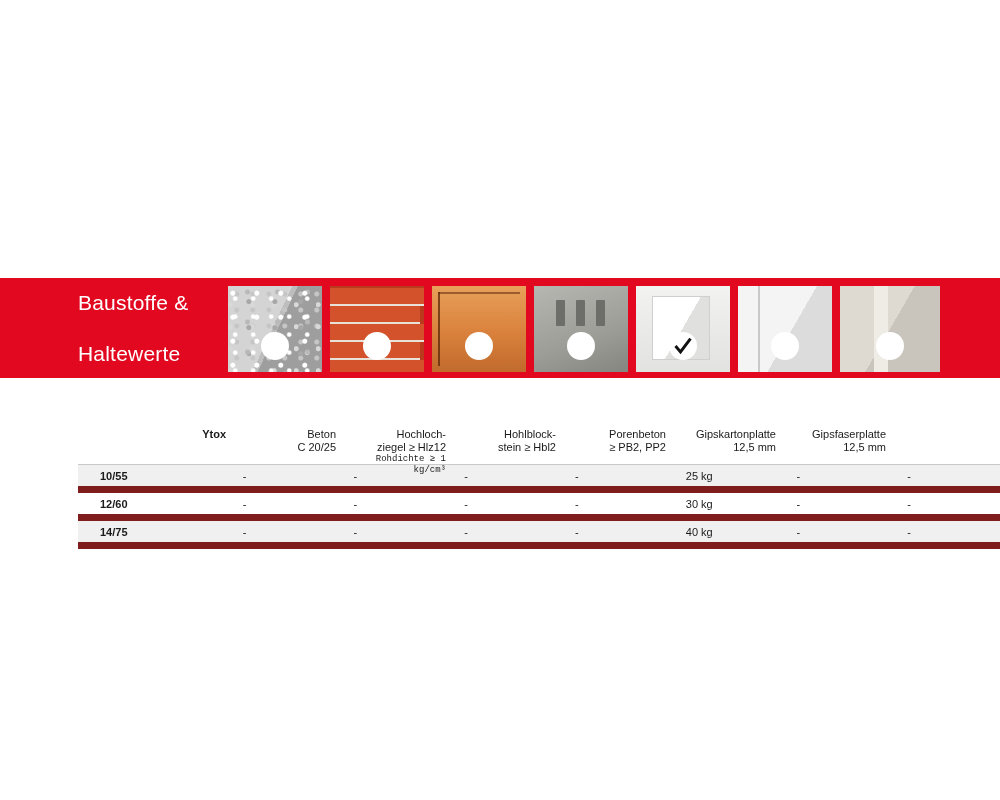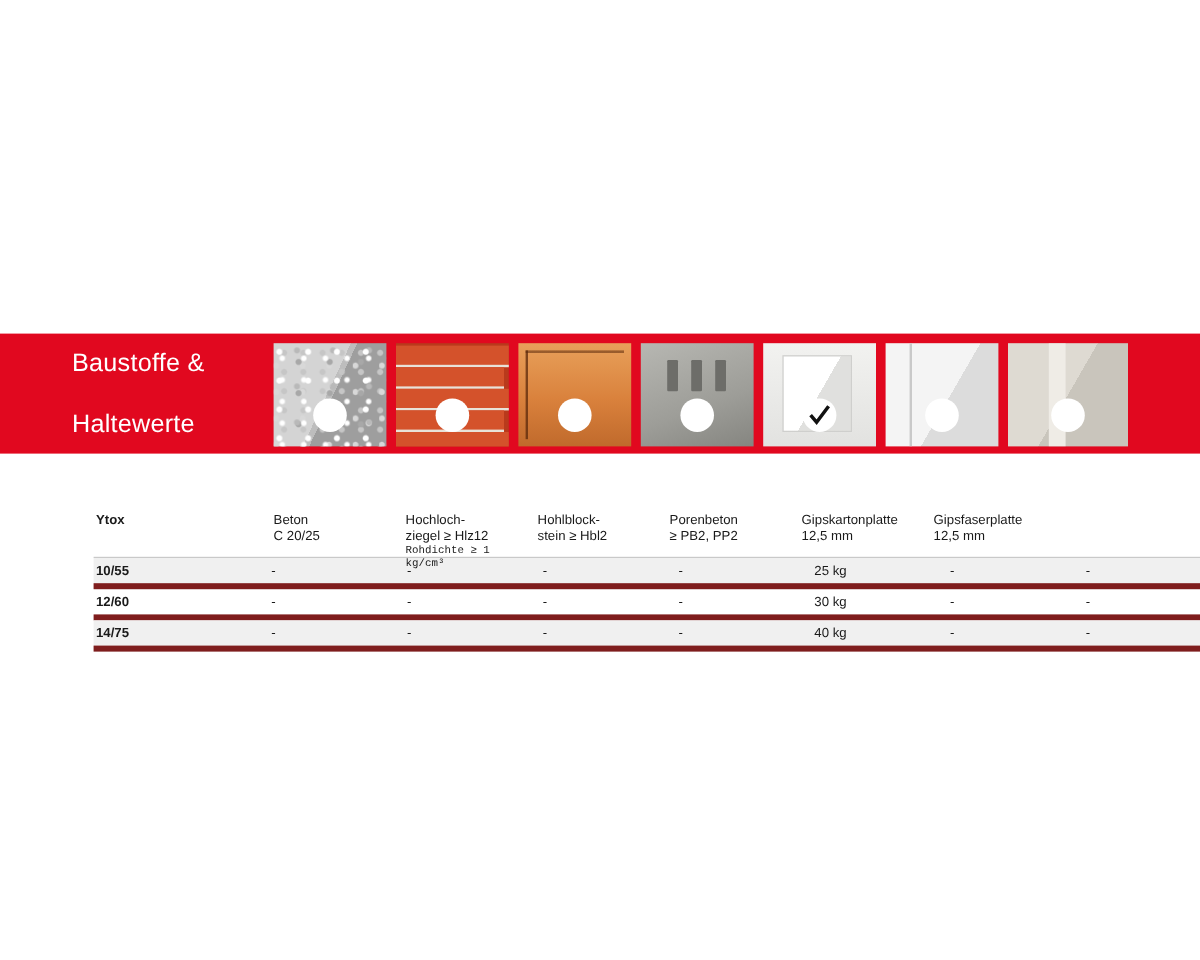--- a/index.html
+++ b/index.html
@@ -23,21 +23,21 @@
     width: 1000px;
     height: 100px;
     background: #e1081f;
     display: flex;
     align-items: center;
   }
   .banner-title {
     color: #ffffff;
     font-size: 21px;
     line-height: 29px;
-    padding-left: 60px;
+    padding-left: 78px;
     width: 160px;
     font-weight: 400;
     letter-spacing: 0.2px;
   }
   .banner-title .l2 { display: block; margin-top: 22px; }
 
   .materials {
     position: absolute;
     left: 228px;
     top: 286px;
@@ -155,20 +155,21 @@
     color: #1a1a1a;
   }
   .thead {
     display: flex;
     border-bottom: 1px solid #c9c9c9;
     height: 46px;
   }
   .thead .cell {
     padding-top: 10px;
     box-sizing: border-box;
+    text-align: right;
   }
   .cell {
     padding-left: 2px;
   }
   .c-name  { width: 148px; }
   .c-data  { width: 110px; }
   .c-wide  { width: 110px; }
 
   .th-title {
     font-weight: normal;
@@ -190,21 +191,22 @@
   .th-row-label {
     font-weight: bold;
     font-size: 11px;
     padding-top: 14px;
   }
 
   .trow {
     display: flex;
     height: 21px;
     align-items: flex-end;
-    border-bottom: 5px solid #7f1d1d;
+    border-bottom: 7px solid #7f1d1d;
+    padding-left: 20px;
   }
   .trow.alt { background: #f0f0f0; }
   .trow .cell { display: flex; align-items: center; height: 21px; }
   .rowlabel { font-weight: bold; font-size: 11px; }
   .val { font-size: 11px; }
   .val.center { justify-content: flex-start; padding-left: 18px; }
 </style>
 </head>
 <body>
 

